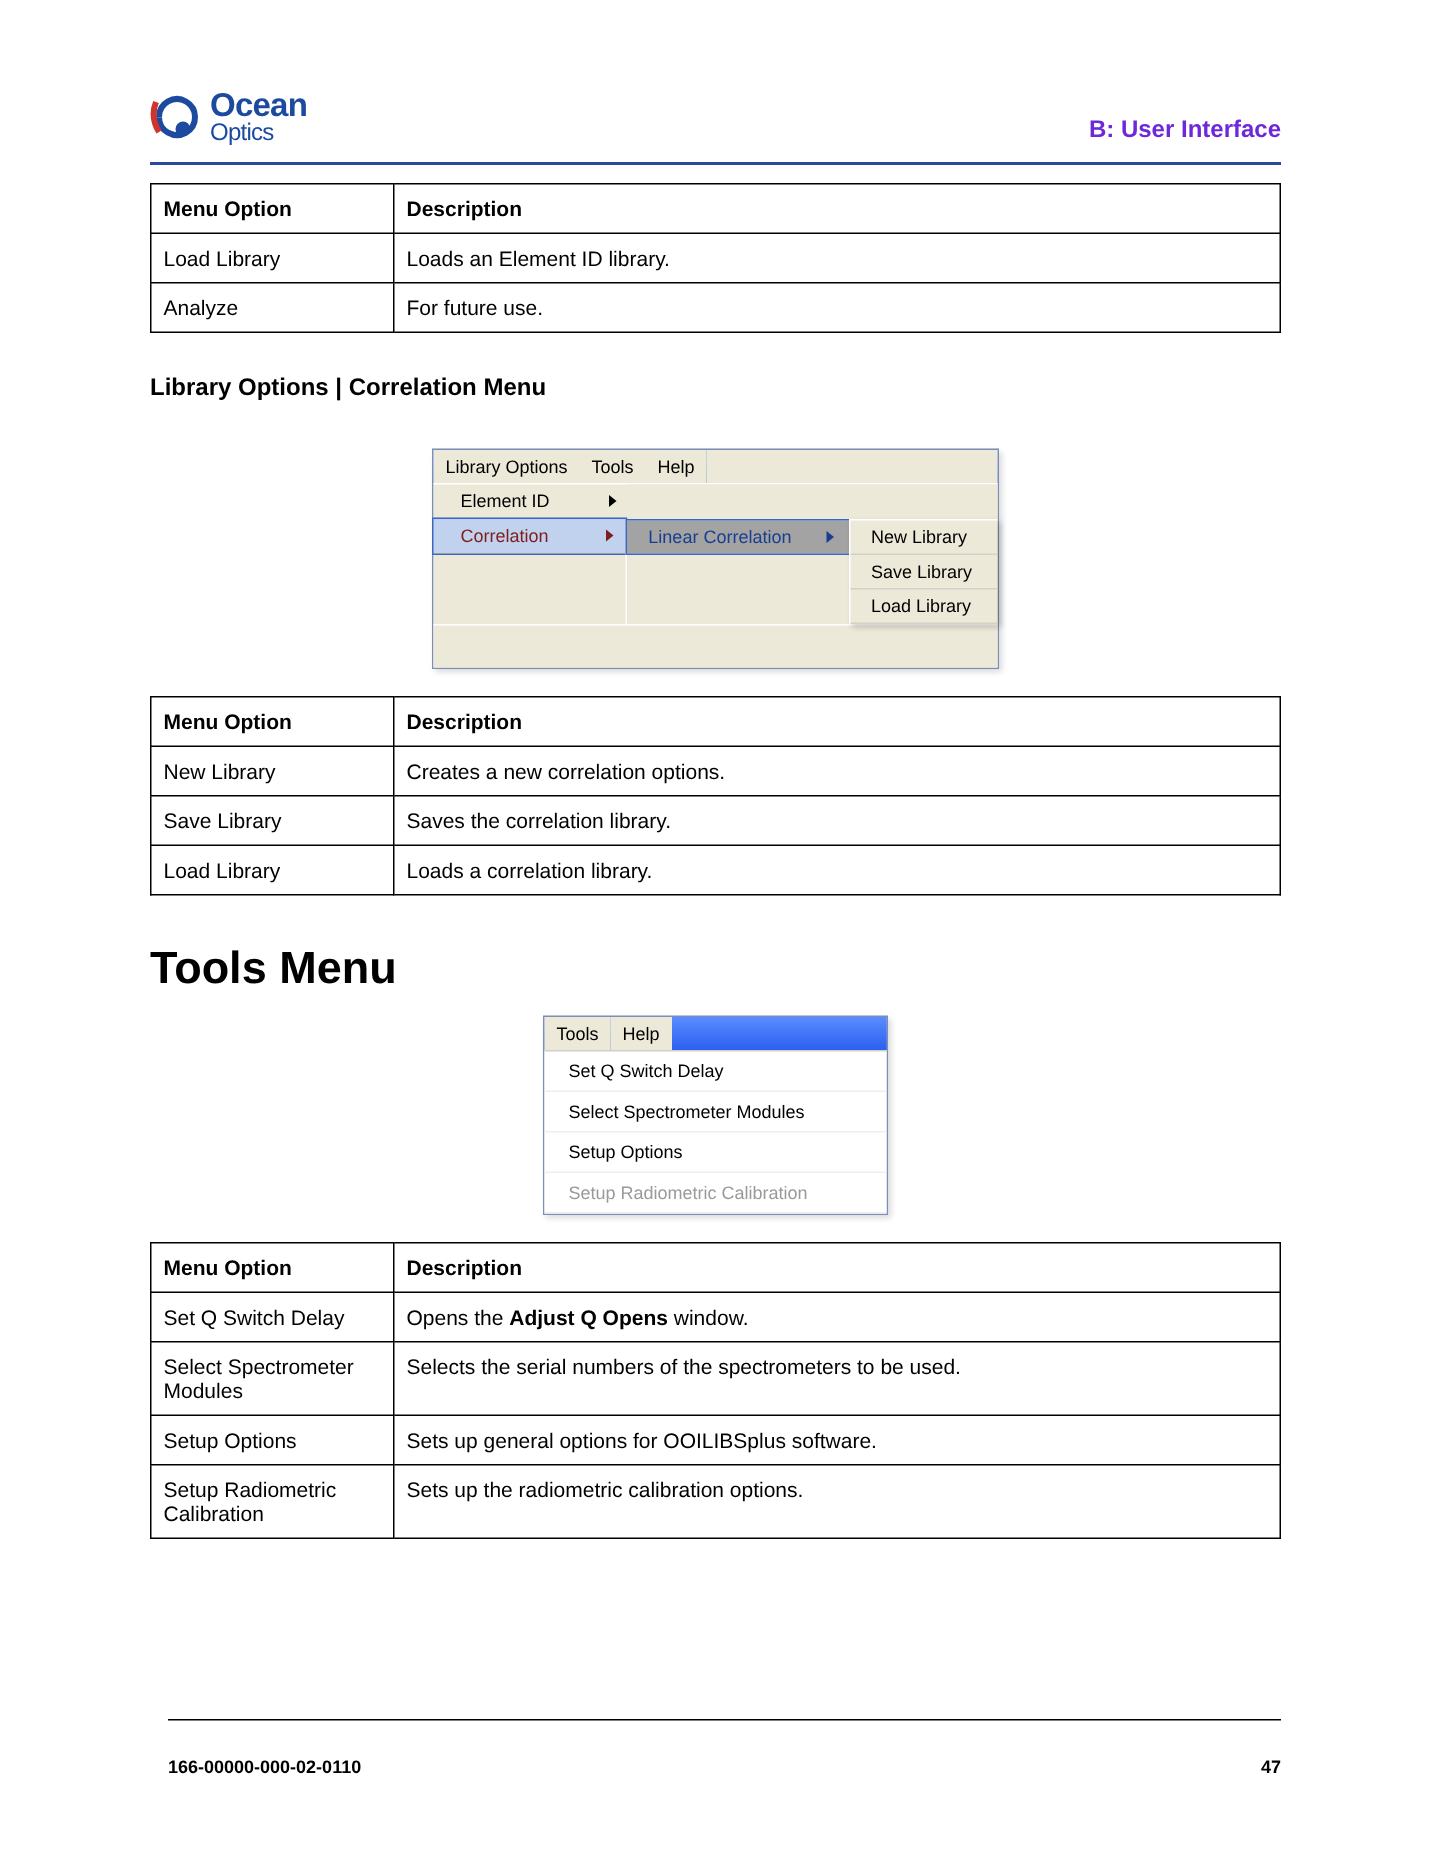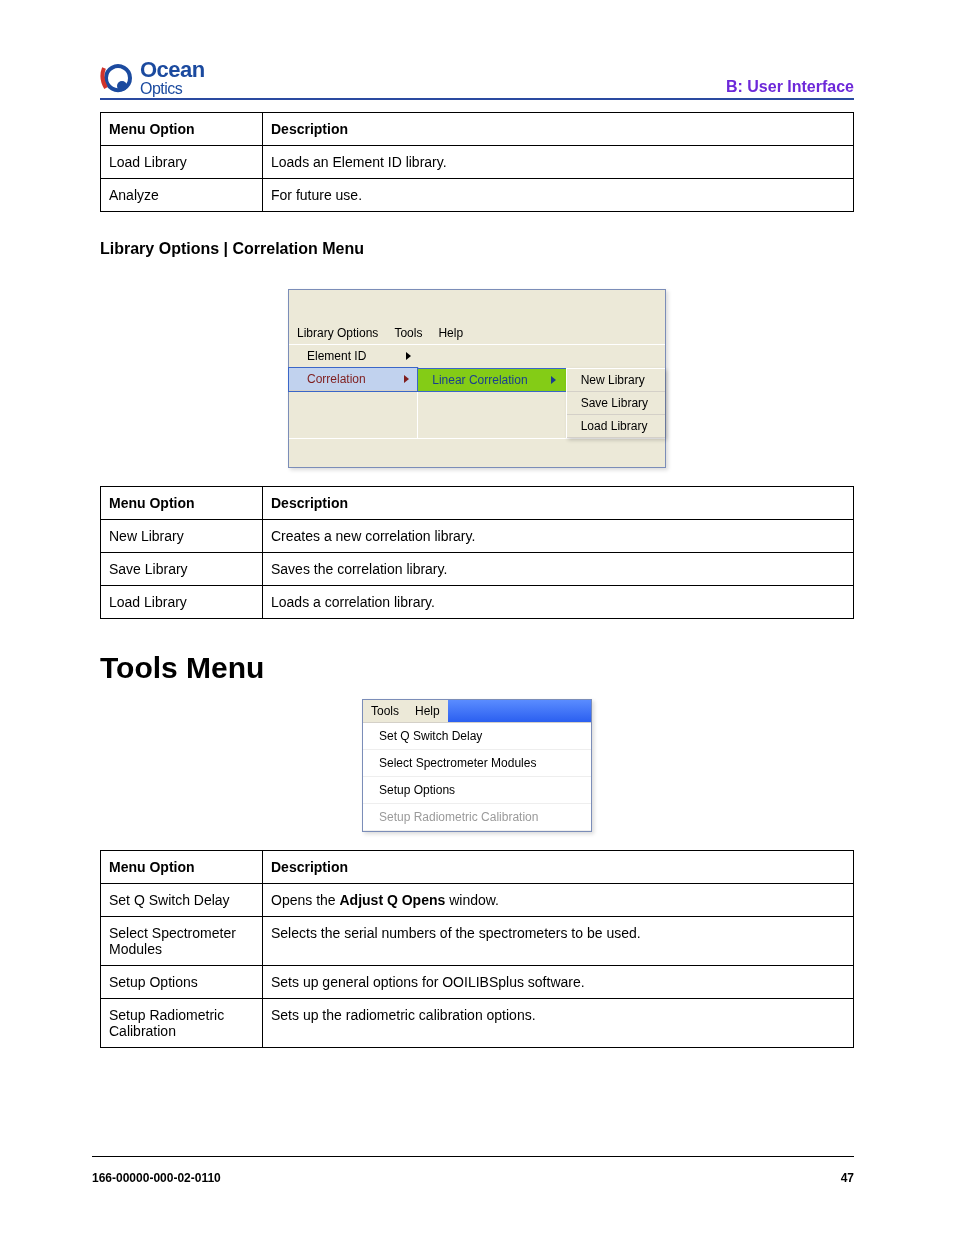--- a/index.html
+++ b/index.html
@@ -14,21 +14,21 @@
     margin: 0 auto;
     padding: 60px 100px 40px 100px;
     box-sizing: border-box;
     position: relative;
   }
   .header-row {
     display: flex;
     align-items: flex-end;
     justify-content: space-between;
     border-bottom: 2px solid #2a4aa0;
-    padding-bottom: 2px;
+    padding-bottom: 12px;
     margin-bottom: 12px;
   }
   .logo {
     display: flex;
     align-items: center;
     gap: 4px;
   }
   .logo-mark {
     width: 36px;
     height: 36px;
@@ -97,21 +97,20 @@
     border: 1px solid #7b8db8;
     box-shadow: 2px 2px 4px rgba(0,0,0,0.15);
     width: 376px;
   }
   .menubar1 {
     display: flex;
     align-items: stretch;
     background: linear-gradient(#5a8cff, #2b5ff0);
     height: 22px;
     color: #fff;
-    margin-top: 32px;
   }
   .menubar1 .item {
     display: flex;
     align-items: center;
     padding: 0 8px;
     height: 100%;
     white-space: nowrap;
   }
   .menubar1 .item.pressed {
     background: #ece9d8;
@@ -160,21 +159,21 @@
   }
   .panel2 .pi {
     height: 22px;
     display: flex;
     align-items: center;
     padding: 0 10px 0 14px;
     justify-content: space-between;
     white-space: nowrap;
   }
   .panel2.a { width: 150px; }
-  .panel2.a .pi { background:#84cc16; color:#1a3e8f; outline:1px solid #3a66c8; }
+  .panel2.a .pi { background:#a3a3a3; color:#1a3e8f; outline:1px solid #3a66c8; }
   .panel2.b { width: 100px; color:#000; box-shadow:2px 2px 4px rgba(0,0,0,0.2); }
   .panel2.b .pi { border-bottom:1px solid #d4d0c8; }
 
   .row3 {
     height: 28px;
     background: #ece9d8;
     border-top: 1px solid #fff;
   }
 
   
@@ -209,25 +208,25 @@
     display: flex;
     align-items: center;
     border-bottom: 1px solid #eee;
     color: #000;
     white-space: nowrap;
   }
   .drop2 .di.disabled { color:#9a9a9a; }
 
   .footer {
     position: absolute;
-    left: 92px;
+    left: 112px;
     right: 100px;
     bottom: 50px;
     border-top: 1px solid #000;
-    padding-top: 14px;
+    padding-top: 24px;
     font-size: 12px;
     font-weight: bold;
     display: flex;
     justify-content: space-between;
   }
 </style>
 </head>
 <body>
 
 <div class="page">
@@ -313,21 +312,21 @@
   <table class="doc">
     <thead>
       <tr>
         <th class="col-menu">Menu Option</th>
         <th>Description</th>
       </tr>
     </thead>
     <tbody>
       <tr>
         <td>New Library</td>
-        <td>Creates a new correlation library.</td>
+        <td>Creates a new correlation options.</td>
       </tr>
       <tr>
         <td>Save Library</td>
         <td>Saves the correlation library.</td>
       </tr>
       <tr>
         <td>Load Library</td>
         <td>Loads a correlation library.</td>
       </tr>
     </tbody>

